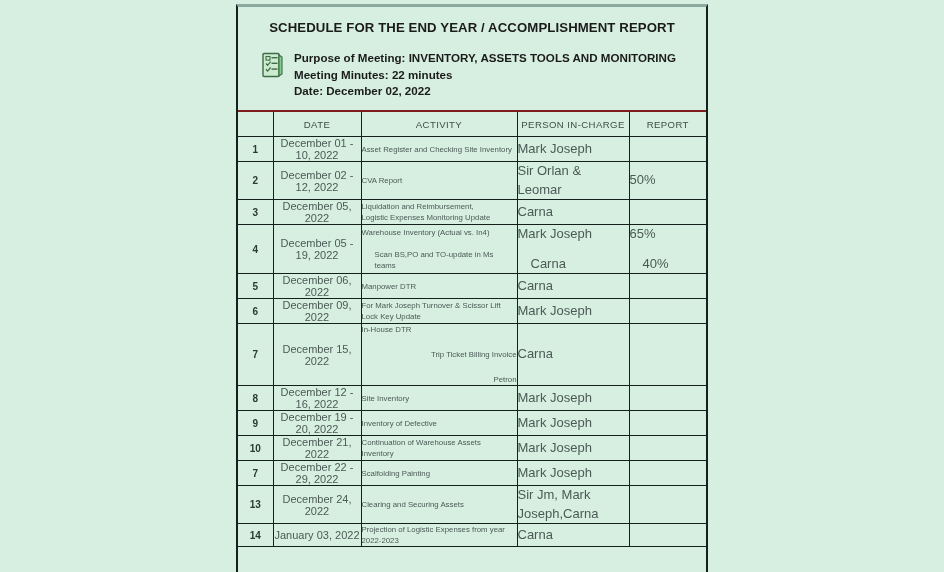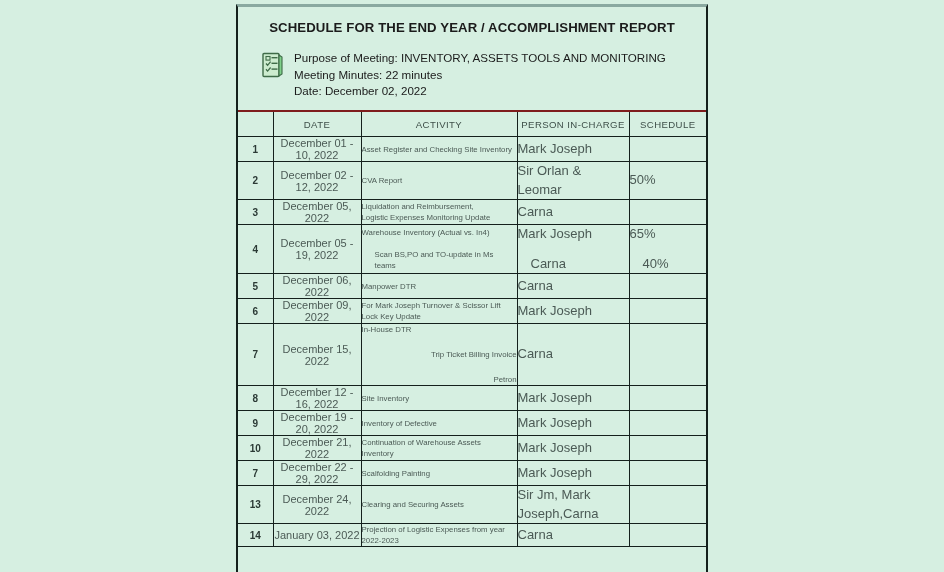--- a/index.html
+++ b/index.html
@@ -48,21 +48,21 @@
   }
   .clipboard-icon {
     flex: 0 0 auto;
     width: 22px;
     height: 26px;
     margin-right: 10px;
     margin-top: 2px;
   }
   .meeting-lines {
     font-size: 11.6px;
-    font-weight: normal;
+    font-weight: bold;
     color: #1b1b1b;
     line-height: 1.45;
   }
   .meeting-lines div { white-space: nowrap; }
 
   
   table.sched {
     border-collapse: collapse;
     table-layout: fixed;
     width: 468px;
@@ -171,21 +171,21 @@
         <col class="c-act">
         <col class="c-per">
         <col class="c-rem">
     </colgroup>
     <thead>
       <tr>
         <th></th>
         <th>DATE</th>
         <th>ACTIVITY</th>
         <th>PERSON IN-CHARGE</th>
-        <th>SCHEDULE</th>
+        <th>REPORT</th>
       </tr>
     </thead>
     <tbody id="sched-body">
         <tr>
           <td class="cell-no">1</td>
           <td class="cell-date">December 01 - 10, 2022</td>
           <td class="cell-act">
             <span class="sub">Asset Register and Checking Site Inventory</span>
           </td>
           <td class="cell-per">

